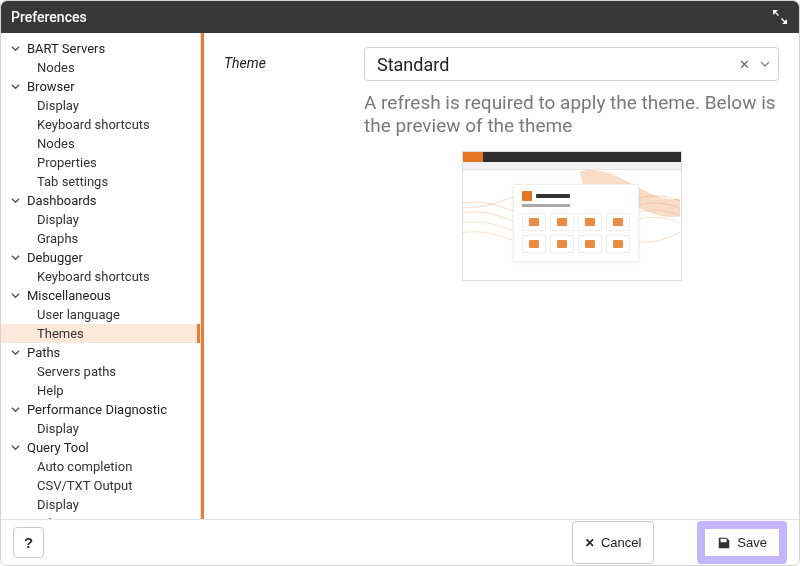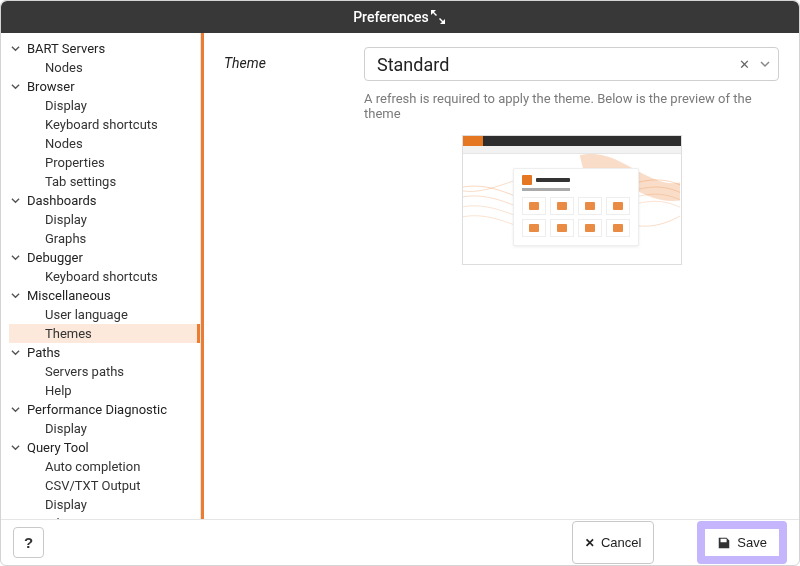--- a/index.html
+++ b/index.html
@@ -13,21 +13,21 @@
     overflow: hidden;
     border-radius: 6px;
     border: 1px solid #d4d4d4;
   }
   .titlebar {
     background: #383838;
     color: #fff;
     height: 32px;
     display: flex;
     align-items: center;
-    justify-content: center;
+    justify-content: space-between;
     padding: 0 10px;
     font-size: 14px;
     font-weight: 500;
     border-top-left-radius: 6px;
     border-top-right-radius: 6px;
   }
   .titlebar .maximize {
     display: inline-flex;
     width: 18px;
     height: 18px;
@@ -55,21 +55,21 @@
     height: 19px;
     cursor: pointer;
   }
   .tree .chev {
     display: inline-flex;
     width: 12px;
     margin-right: 4px;
     color: #555;
   }
   .tree .group-label { color: #222; }
-  .tree .children { list-style: none; padding-left: 8px; }
+  .tree .children { list-style: none; }
   .tree .leaf {
     padding: 2px 0 2px 36px;
     height: 19px;
     display: flex;
     align-items: center;
     cursor: pointer;
     color: #333;
   }
   .tree .leaf.selected {
     background: #fde9db;
@@ -99,21 +99,21 @@
     display: flex;
     align-items: center;
     padding: 0 8px 0 12px;
     justify-content: space-between;
   }
   .select-text { color: #222; font-size: 18px; }
   .select-actions { display: flex; align-items: center; gap: 10px; color: #888; }
   .helper {
     margin-top: 10px;
     color: #7a7a7a;
-    font-size: 13px;
+    font-size: 19px;
   }
   .preview-wrap {
     margin-top: 14px;
     display: flex;
     justify-content: center;
   }
   .preview {
     width: 220px;
     height: 130px;
     border: 1px solid #ddd;

